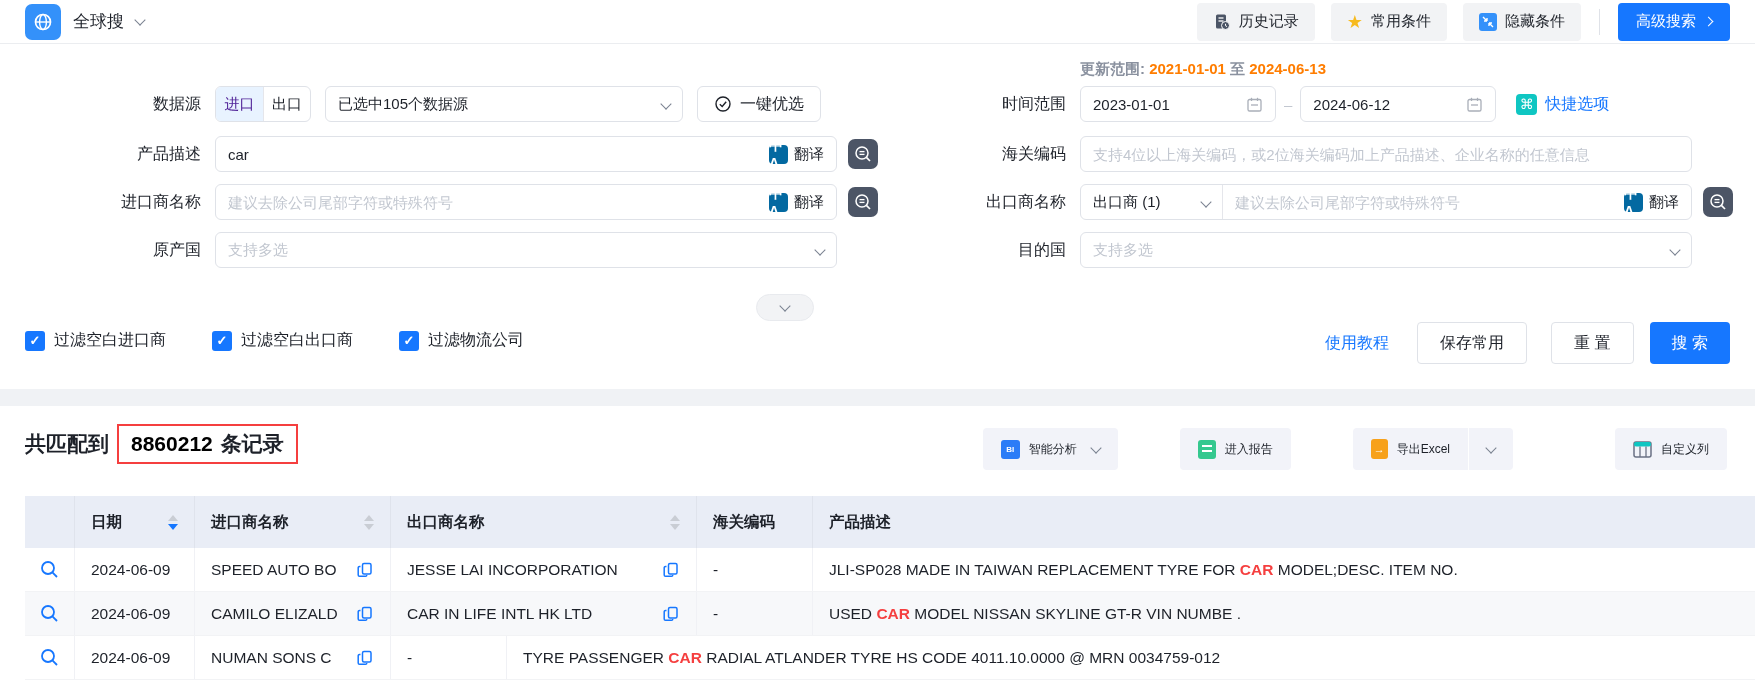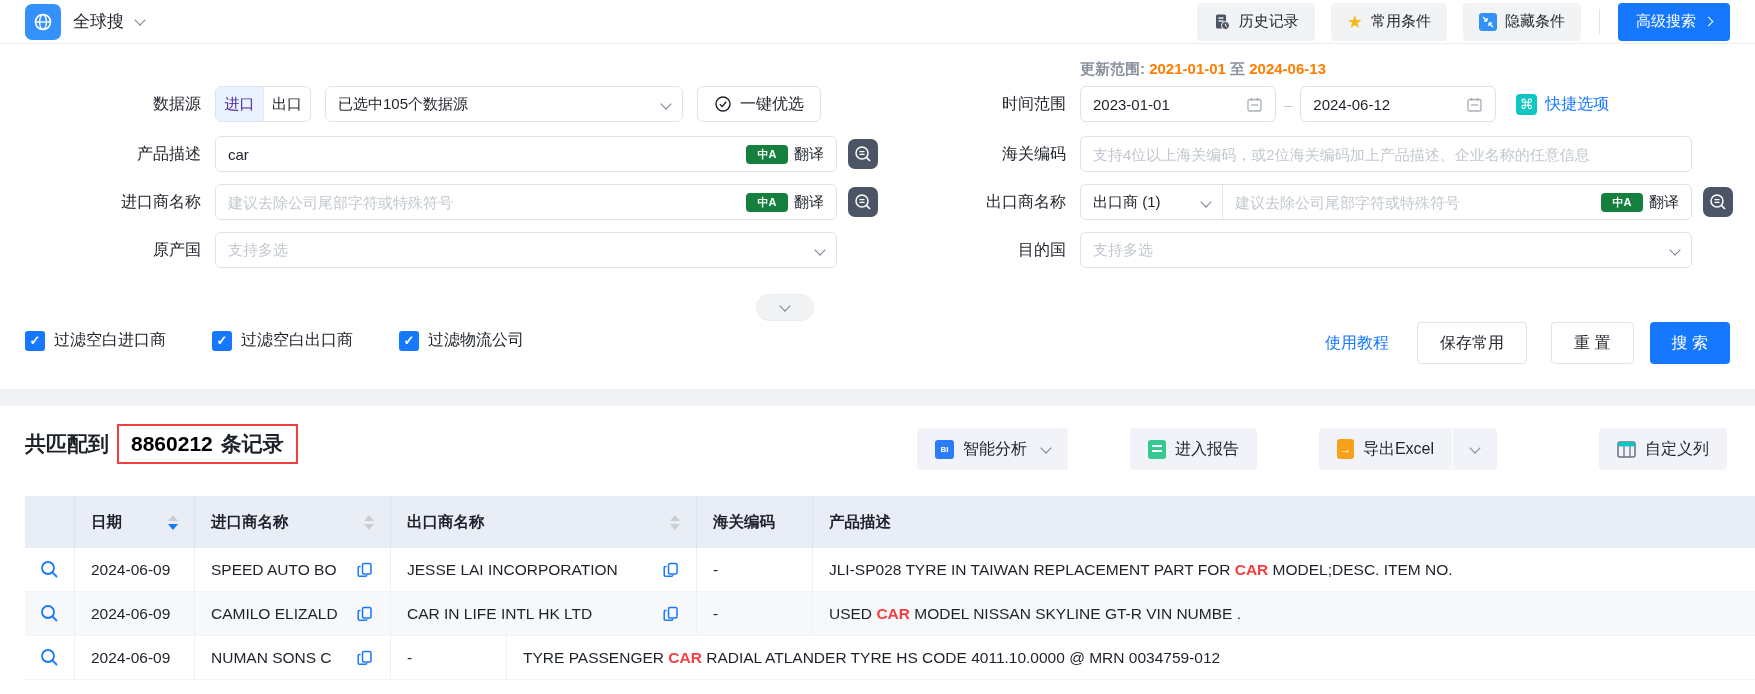--- a/index.html
+++ b/index.html
@@ -35,21 +35,21 @@
   .tg.active { background:#e8f3ff; color:#4c1d95; }
   .tg + .tg { border-left:1px solid #e5e6eb; }
   .sel { padding:0 12px; font-size:15px; cursor:pointer; }
   .sel .chev { margin-left:auto; color:#86909c; }
   .placeholder-txt { color:#c2c7d0; }
   .opt-btn { padding:0 16px; gap:8px; font-size:16px; cursor:pointer; }
   .txt-input { border:none; outline:none; flex:1; font-size:15px; color:#1d2129; padding:0 12px; height:100%;
                background:transparent; font-family:"Liberation Sans", sans-serif; min-width:0; }
   .txt-input::placeholder { color:#c2c7d0; }
   .trans-btn { display:flex; align-items:center; gap:6px; padding:0 12px; font-size:15px; cursor:pointer; flex:none; }
-  .trans-ic { width:42px; height:19px; border-radius:4px; background:#15803d; color:#fff; font-size:11px; font-weight:bold;
+  .trans-ic { width:19px; height:19px; border-radius:4px; background:#0369a1; color:#fff; font-size:14px; font-weight:bold;
               display:flex; align-items:center; justify-content:center; letter-spacing:0; }
   .dark-ic { width:30px; height:30px; border-radius:7px; background:#4c5566; margin-left:11px; flex:none;
              display:flex; align-items:center; justify-content:center; cursor:pointer; }
   .date-input { width:196px; padding:12px 12px; font-size:15px; justify-content:space-between; cursor:pointer; }
   .dash { color:#c2c7d0; margin:0 8px; font-size:15px; }
   .cmd-ic { width:21px; height:21px; border-radius:4px; background:#0fc6c2; color:#fff; display:flex; align-items:center;
             justify-content:center; font-size:14px; flex:none; }
   .cmd-ic::before { content:"⌘"; }
   .quick { display:flex; align-items:center; gap:8px; margin-left:20px; color:#1677ff; font-size:16px; cursor:pointer; }
   .upd-line { position:absolute; left:1080px; top:60px; font-size:15px; color:#8a919f; font-weight:bold; }
@@ -74,21 +74,21 @@
                 display:flex; align-items:center; cursor:pointer; margin-left:16px; }
 
   .sep-band { position:absolute; left:0; right:0; top:389px; height:17px; background:#f0f2f5; }
 
   
   .count-line { position:absolute; left:25px; top:424px; display:flex; align-items:center; font-weight:bold; font-size:21px; }
   .count-box { border:2px solid #f53f3f; padding:4px 12px; margin-left:8px; display:flex; align-items:center; gap:8px; }
   .count-num { color:#000000; }
   .toolbar { position:absolute; right:28px; top:428px; display:flex; align-items:center; }
   .act-btn { height:42px; background:#f2f3f9; border-radius:4px; padding:0 18px; display:flex; align-items:center; gap:9px;
-             font-size:16px; cursor:pointer; }
+             font-size:12px; cursor:pointer; }
   .act-btn .chev { margin-left:6px; margin-top:-3px; }
   .mlg { margin-left:62px; }
   .mlg2 { margin-left:102px; }
   .bi-ic { width:19px; height:19px; border-radius:3px; background:#2b7cf7; color:#fff; font-size:8px; font-weight:bold;
            display:flex; align-items:center; justify-content:center; }
   .bi-ic::before { content:"BI"; }
   .rep-ic { width:18px; height:19px; border-radius:3px; background:#35c88f; position:relative; }
   .rep-ic::before { content:""; position:absolute; left:4px; right:4px; top:5px; height:2px; background:#fff; box-shadow:0 5px 0 #fff; }
   .xls-ic { width:17px; height:20px; border-radius:3px; background:#f7a11b; color:#fff; font-size:11px; display:flex;
             align-items:center; justify-content:center; }
@@ -420,21 +420,21 @@
         <span class="cell-txt">JESSE LAI INCORPORATION</span>
         <svg class="copy-ic" width="18" height="18" viewBox="0 0 18 18">
             <rect x="6.5" y="2.5" width="8.5" height="10.5" rx="1.5" fill="none" stroke="#1677ff" stroke-width="1.5"></rect>
             <path d="M4.5 5.5 H3.5 A1.3 1.3 0 0 0 2.2 6.8 V14 A1.3 1.3 0 0 0 3.5 15.3 H9.5 A1.3 1.3 0 0 0 10.8 14" fill="none" stroke="#1677ff" stroke-width="1.5"></path>
           </svg>
       </div>
       <div class="td c4">
           <span>-</span>
         </div>
       <div class="td c5">
-        <span class="cell-txt"><span>JLI-SP028 TYRE IN TAIWAN REPLACEMENT PART FOR </span><span class="hl">CAR</span><span> MODEL;DESC. ITEM NO.</span></span>
+        <span class="cell-txt"><span>JLI-SP028 MADE IN TAIWAN REPLACEMENT TYRE FOR </span><span class="hl">CAR</span><span> MODEL;DESC. ITEM NO.</span></span>
       </div>
     </div>
 
     <div class="trow alt">
       <div class="td c0">
         <svg width="21" height="21" viewBox="0 0 21 21">
             <circle cx="9" cy="9" r="6" fill="none" stroke="#1677ff" stroke-width="1.8"></circle>
             <line x1="13.4" y1="13.4" x2="18" y2="18" stroke="#1677ff" stroke-width="1.8"></line>
           </svg>
       </div>

